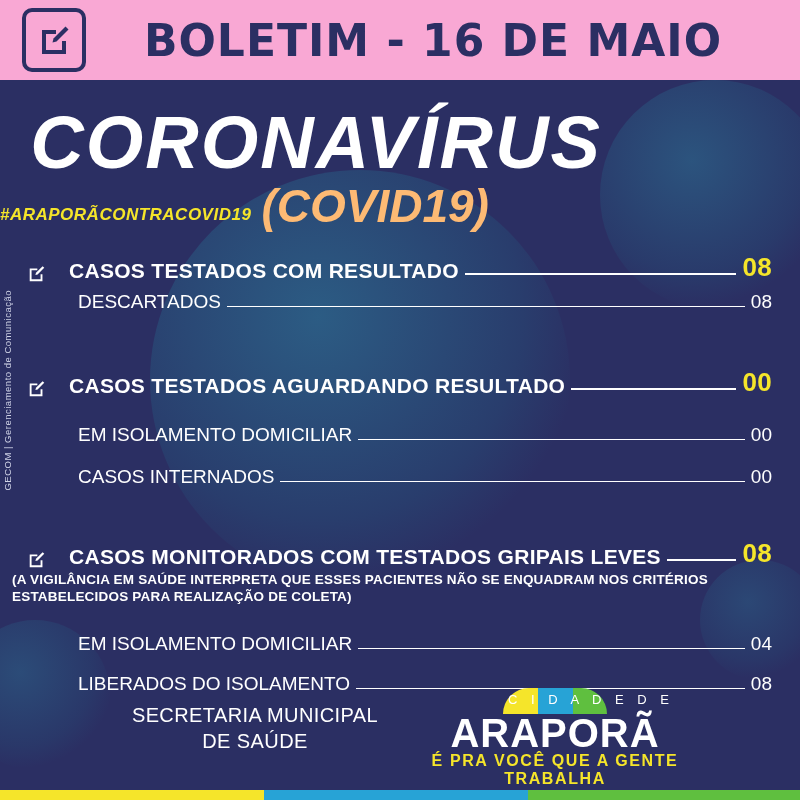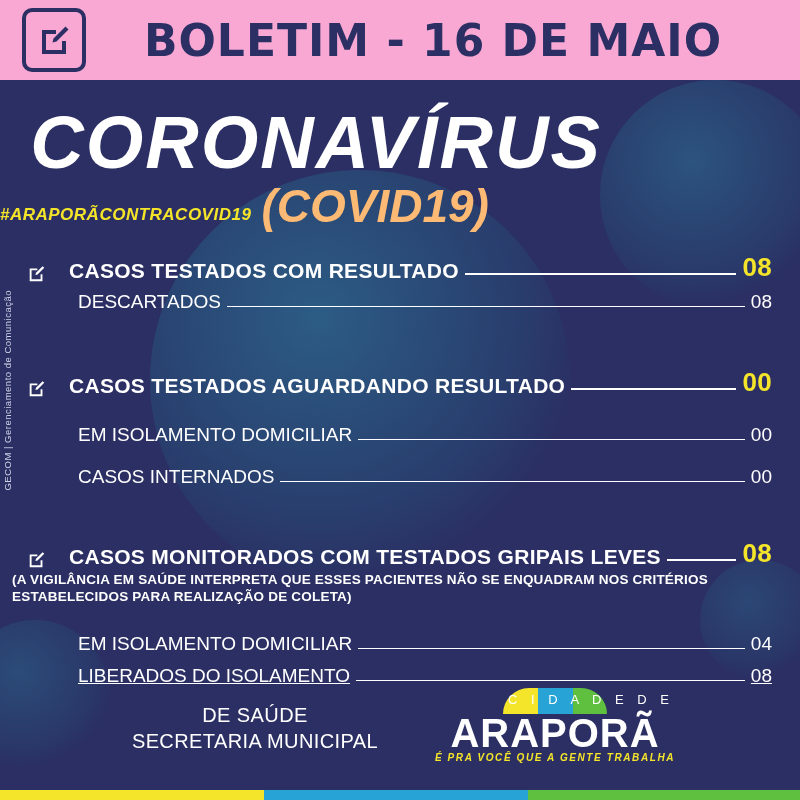--- a/index.html
+++ b/index.html
@@ -97,21 +97,21 @@
     background:linear-gradient(90deg,#f5e52a 0 34%, #27a3d6 34% 67%, #5fbf3f 67% 100%);
   }
   .logo .cidade{
     font-size:13px;letter-spacing:5px;font-weight:normal;color:#ffffff;margin-top:-2px;
     position:absolute;right:6px;top:6px;
   }
   .logo .name{
     font-size:40px;font-weight:bold;letter-spacing:1px;color:#ffffff;line-height:38px;
   }
   .logo .slogan{
-    font-size:10px;letter-spacing:1.6px;font-weight:bold;color:#f5e52a;font-style:italic;
+    font-size:16px;letter-spacing:1.6px;font-weight:bold;color:#f5e52a;
   }
   .bottom-bar{
     position:absolute;left:0;bottom:0;width:800px;height:10px;
     background:linear-gradient(90deg,#f5e52a 0 33%, #27a3d6 33% 66%, #5fbf3f 66% 100%);
     z-index:4;
   }
   .sidecredit{
     position:absolute;left:2px;top:290px;
     writing-mode:vertical-rl;transform:rotate(180deg);
     font-size:9.5px;letter-spacing:.5px;color:#cfd2e6;z-index:3;white-space:nowrap;
@@ -213,33 +213,33 @@
       </div>
       <div class="dash"></div>
       <div class="value">08</div>
     </div>
     <div class="note">(A VIGILÂNCIA EM SAÚDE INTERPRETA QUE ESSES PACIENTES NÃO SE ENQUADRAM NOS CRITÉRIOS ESTABELECIDOS PARA REALIZAÇÃO DE COLETA)</div>
     <div class="row sub" style="margin-top:28px;">
       <div class="label">EM ISOLAMENTO DOMICILIAR</div>
       <div class="dash"></div>
       <div class="value">04</div>
     </div>
-    <div class="row sub" style="margin-top:10px;text-decoration:underline;">
+    <div class="row sub" style="margin-top:18px;">
       <div class="label">LIBERADOS DO ISOLAMENTO</div>
       <div class="dash"></div>
       <div class="value">08</div>
     </div>
   </div>
 
 </div>
 
 <div class="footer">
   <div class="footer-text">
+    <div>SECRETARIA MUNICIPAL</div>
     <div>DE SAÚDE</div>
-    <div>SECRETARIA MUNICIPAL</div>
   </div>
   <div class="logo">
     <div class="arch"></div>
     <div class="cidade">C I D A D E   D E</div>
     <div class="name">ARAPORÃ</div>
     <div class="slogan">É PRA VOCÊ QUE A GENTE TRABALHA</div>
   </div>
 </div>
 <div class="bottom-bar"></div>
 

